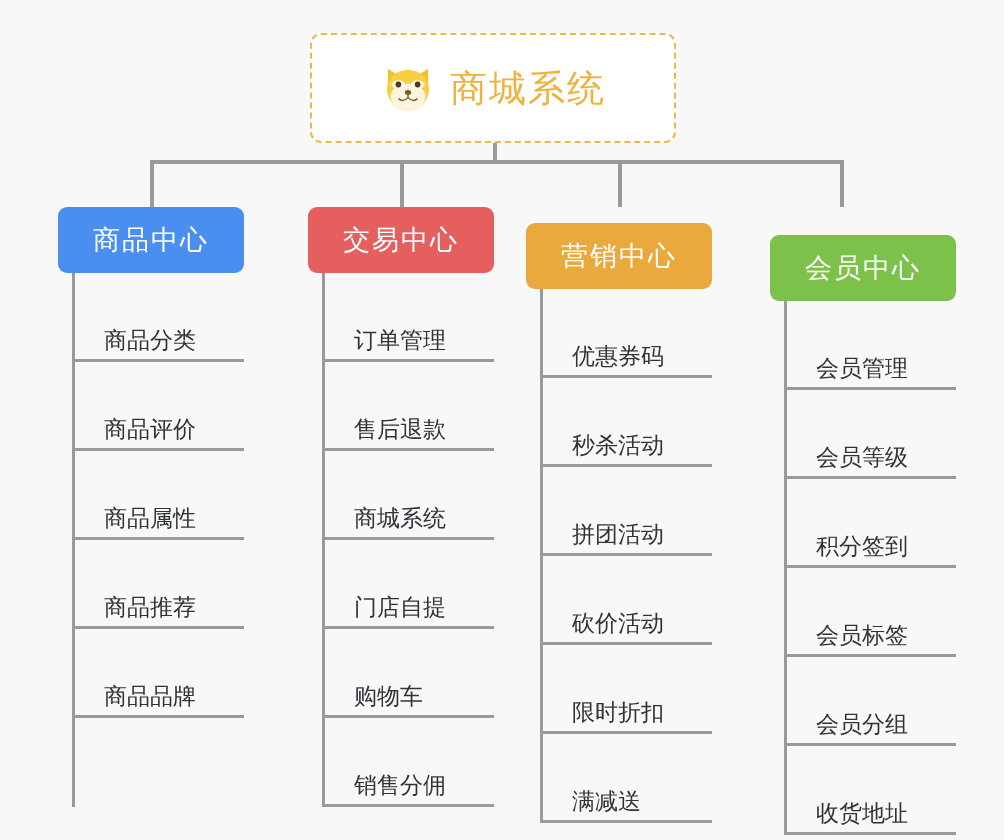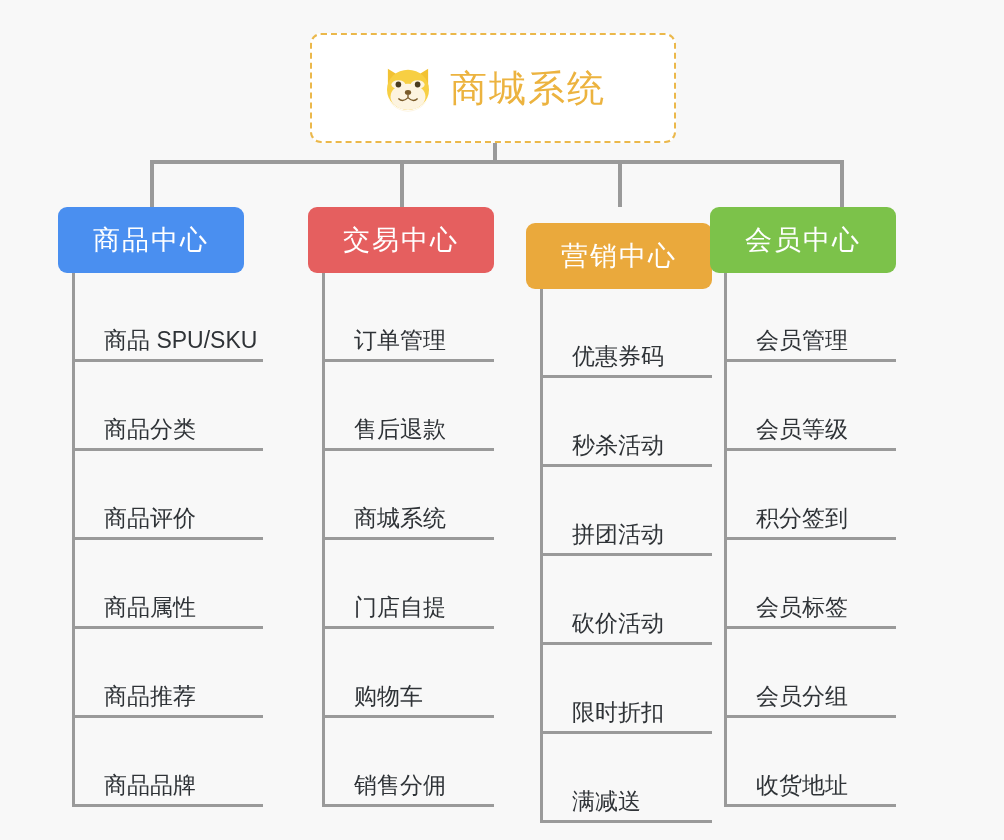--- a/index.html
+++ b/index.html
@@ -103,21 +103,21 @@
     line-height: 1.1;
   }
 
   
   .branch-0 { left: 58px; }
   .branch-0 .branch-header { width: 186px; background: #4a8ff0; }
   .branch-1 { left: 308px; text-align: center; }
   .branch-1 .branch-header { width: 186px; background: #e55f5f; }
   .branch-2 { left: 526px; }
   .branch-2 .branch-header { width: 186px; background: #eaa93c; margin-top: 16px; }
-  .branch-3 { left: 710px; }
+  .branch-3 { left: 770px; margin-top: 28px; }
   .branch-3 .branch-header { width: 186px; background: #7cc24a; }
 </style>
 </head>
 <body>
 
 <div id="mindmap">
 
   <div class="root-node">
     <span class="root-emoji">
       <svg viewBox="0 0 64 64" width="56" height="56" aria-hidden="true">
@@ -153,23 +153,20 @@
   <div class="conn conn-v" style="left:618px; top:160px;  height:47px;"></div>
   <div class="conn conn-v" style="left:840px; top:160px;  height:47px;"></div>
 
   <div class="branch branch-0">
     <div class="branch-header">
       <span>商品中心</span>
     </div>
     <div class="leaf-list">
       <div class="leaf-trunk" style="height:534px;"></div>
       <div class="leaf">
-          <span class="leaf-text">商品 SPU/SKU</span>
-        </div>
-      <div class="leaf">
           <span class="leaf-text">商品分类</span>
         </div>
       <div class="leaf">
           <span class="leaf-text">商品评价</span>
         </div>
       <div class="leaf">
           <span class="leaf-text">商品属性</span>
         </div>
       <div class="leaf">
           <span class="leaf-text">商品推荐</span>

